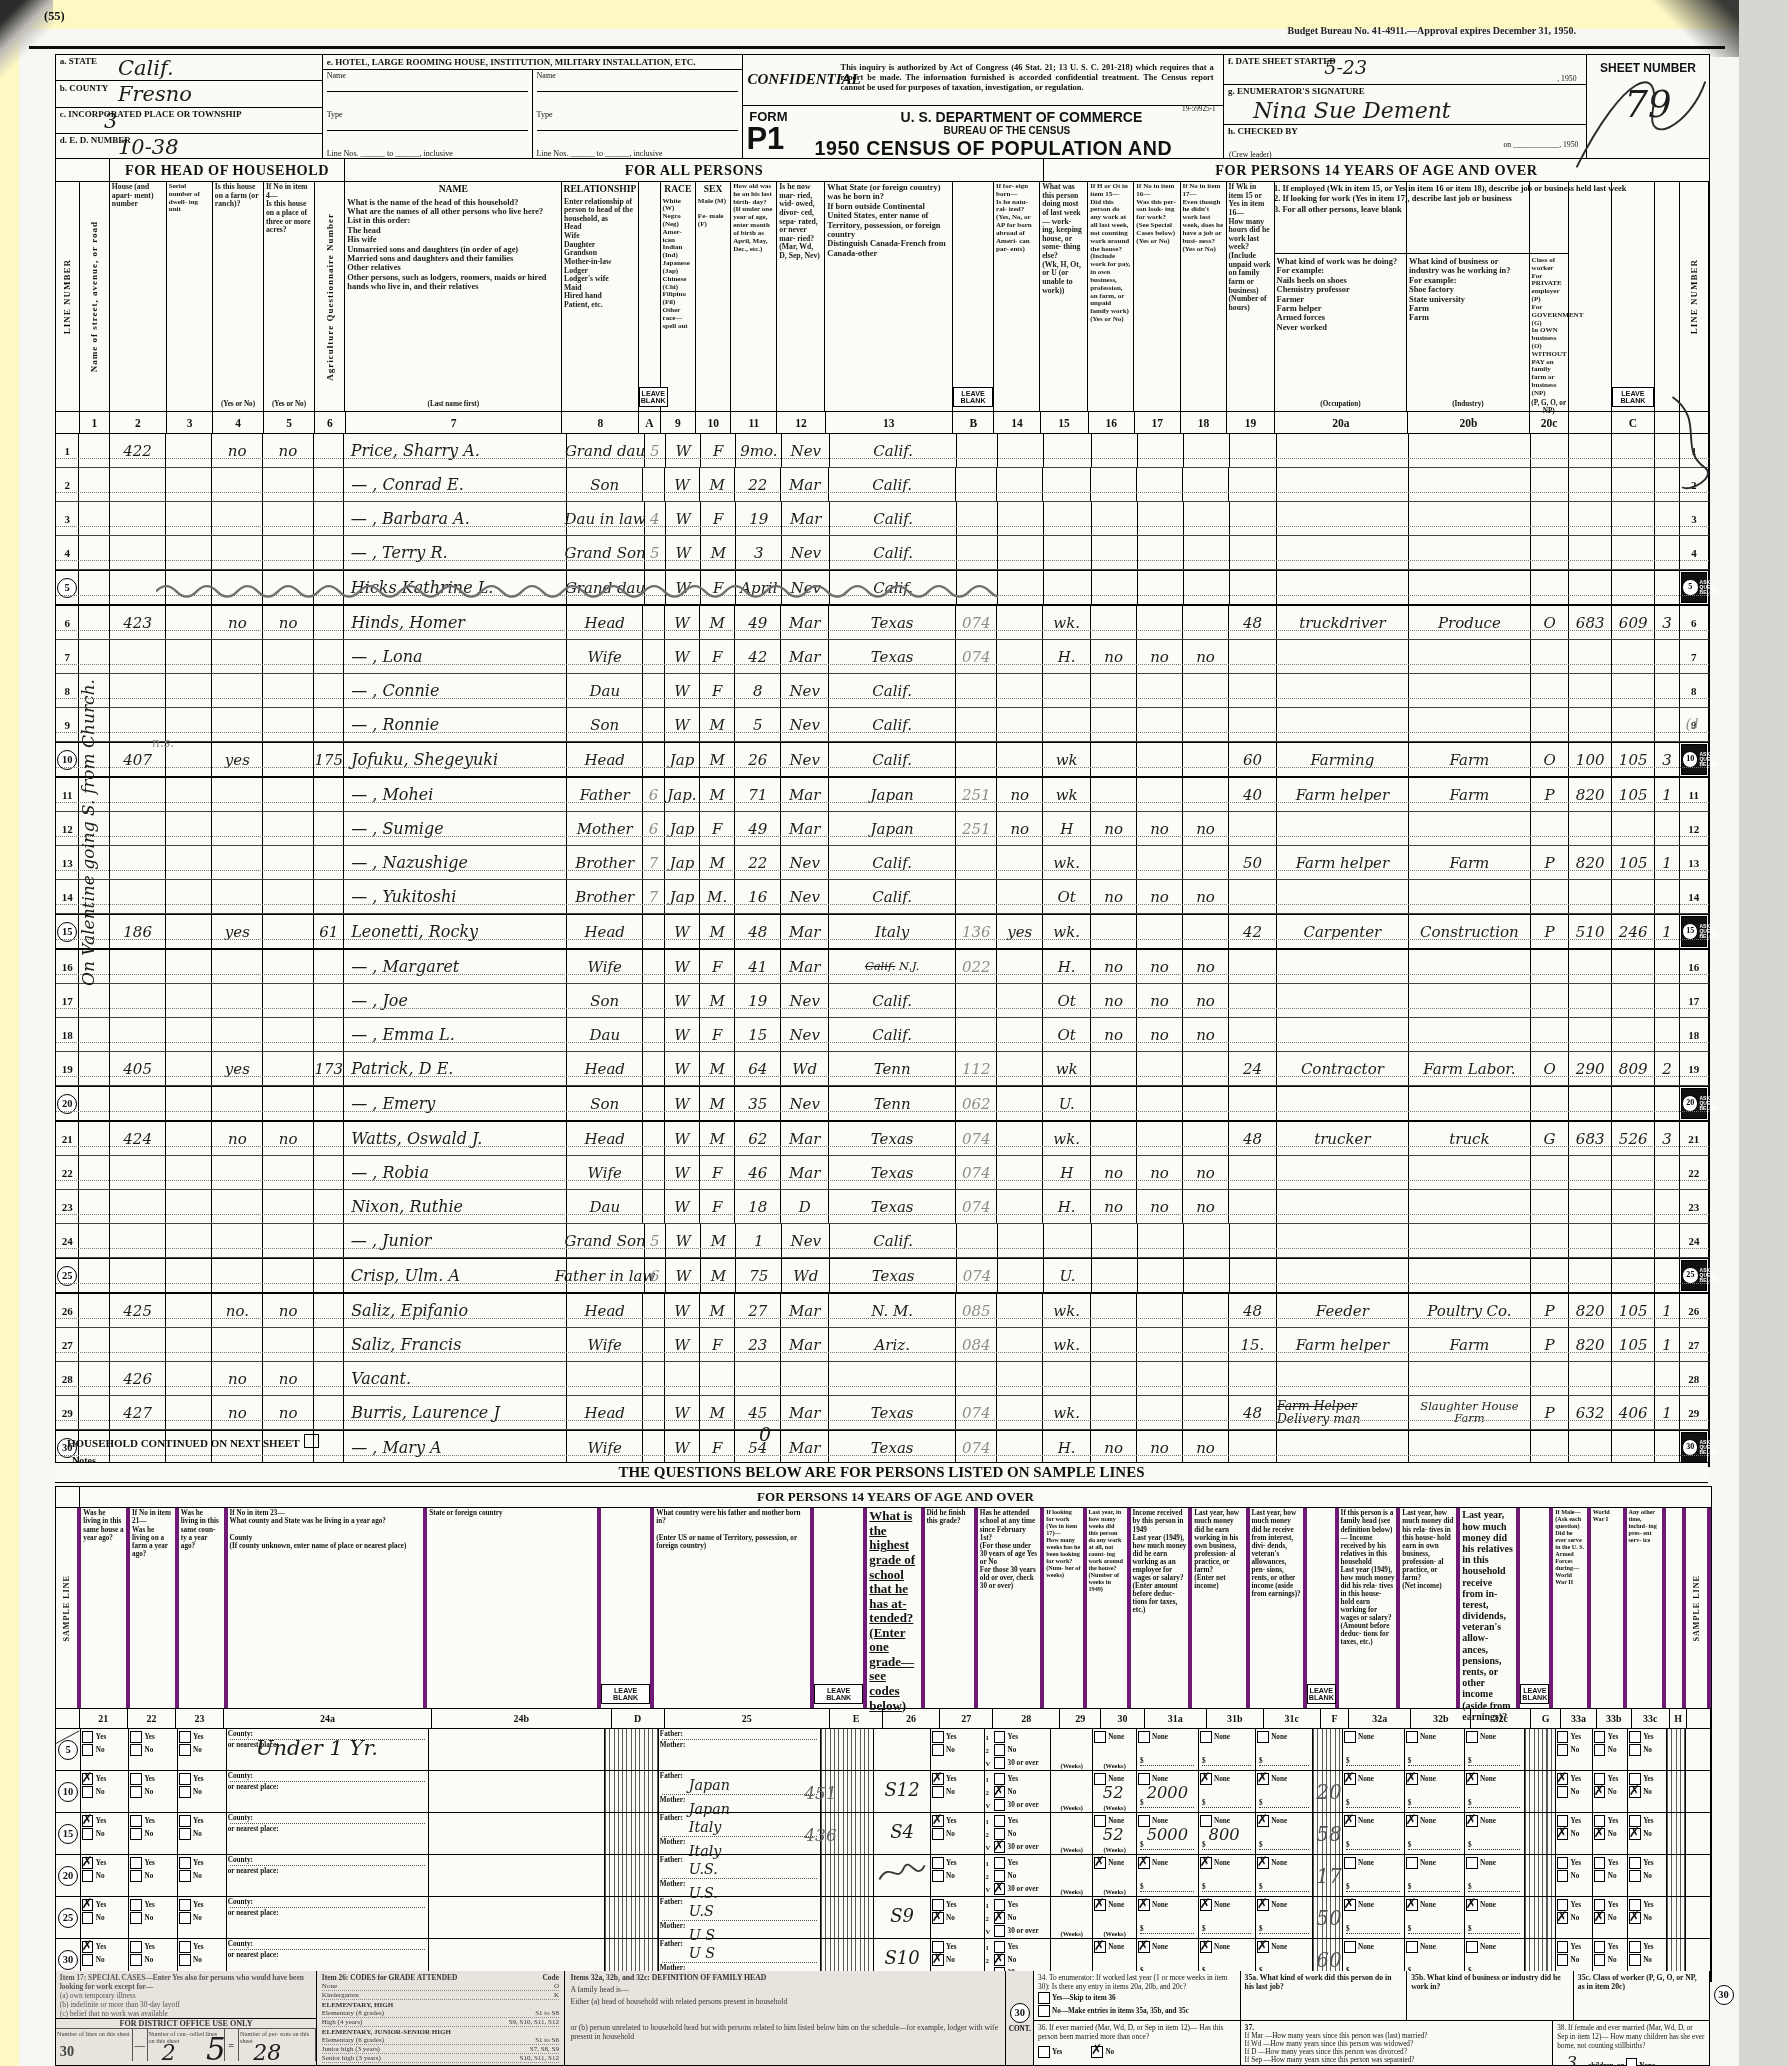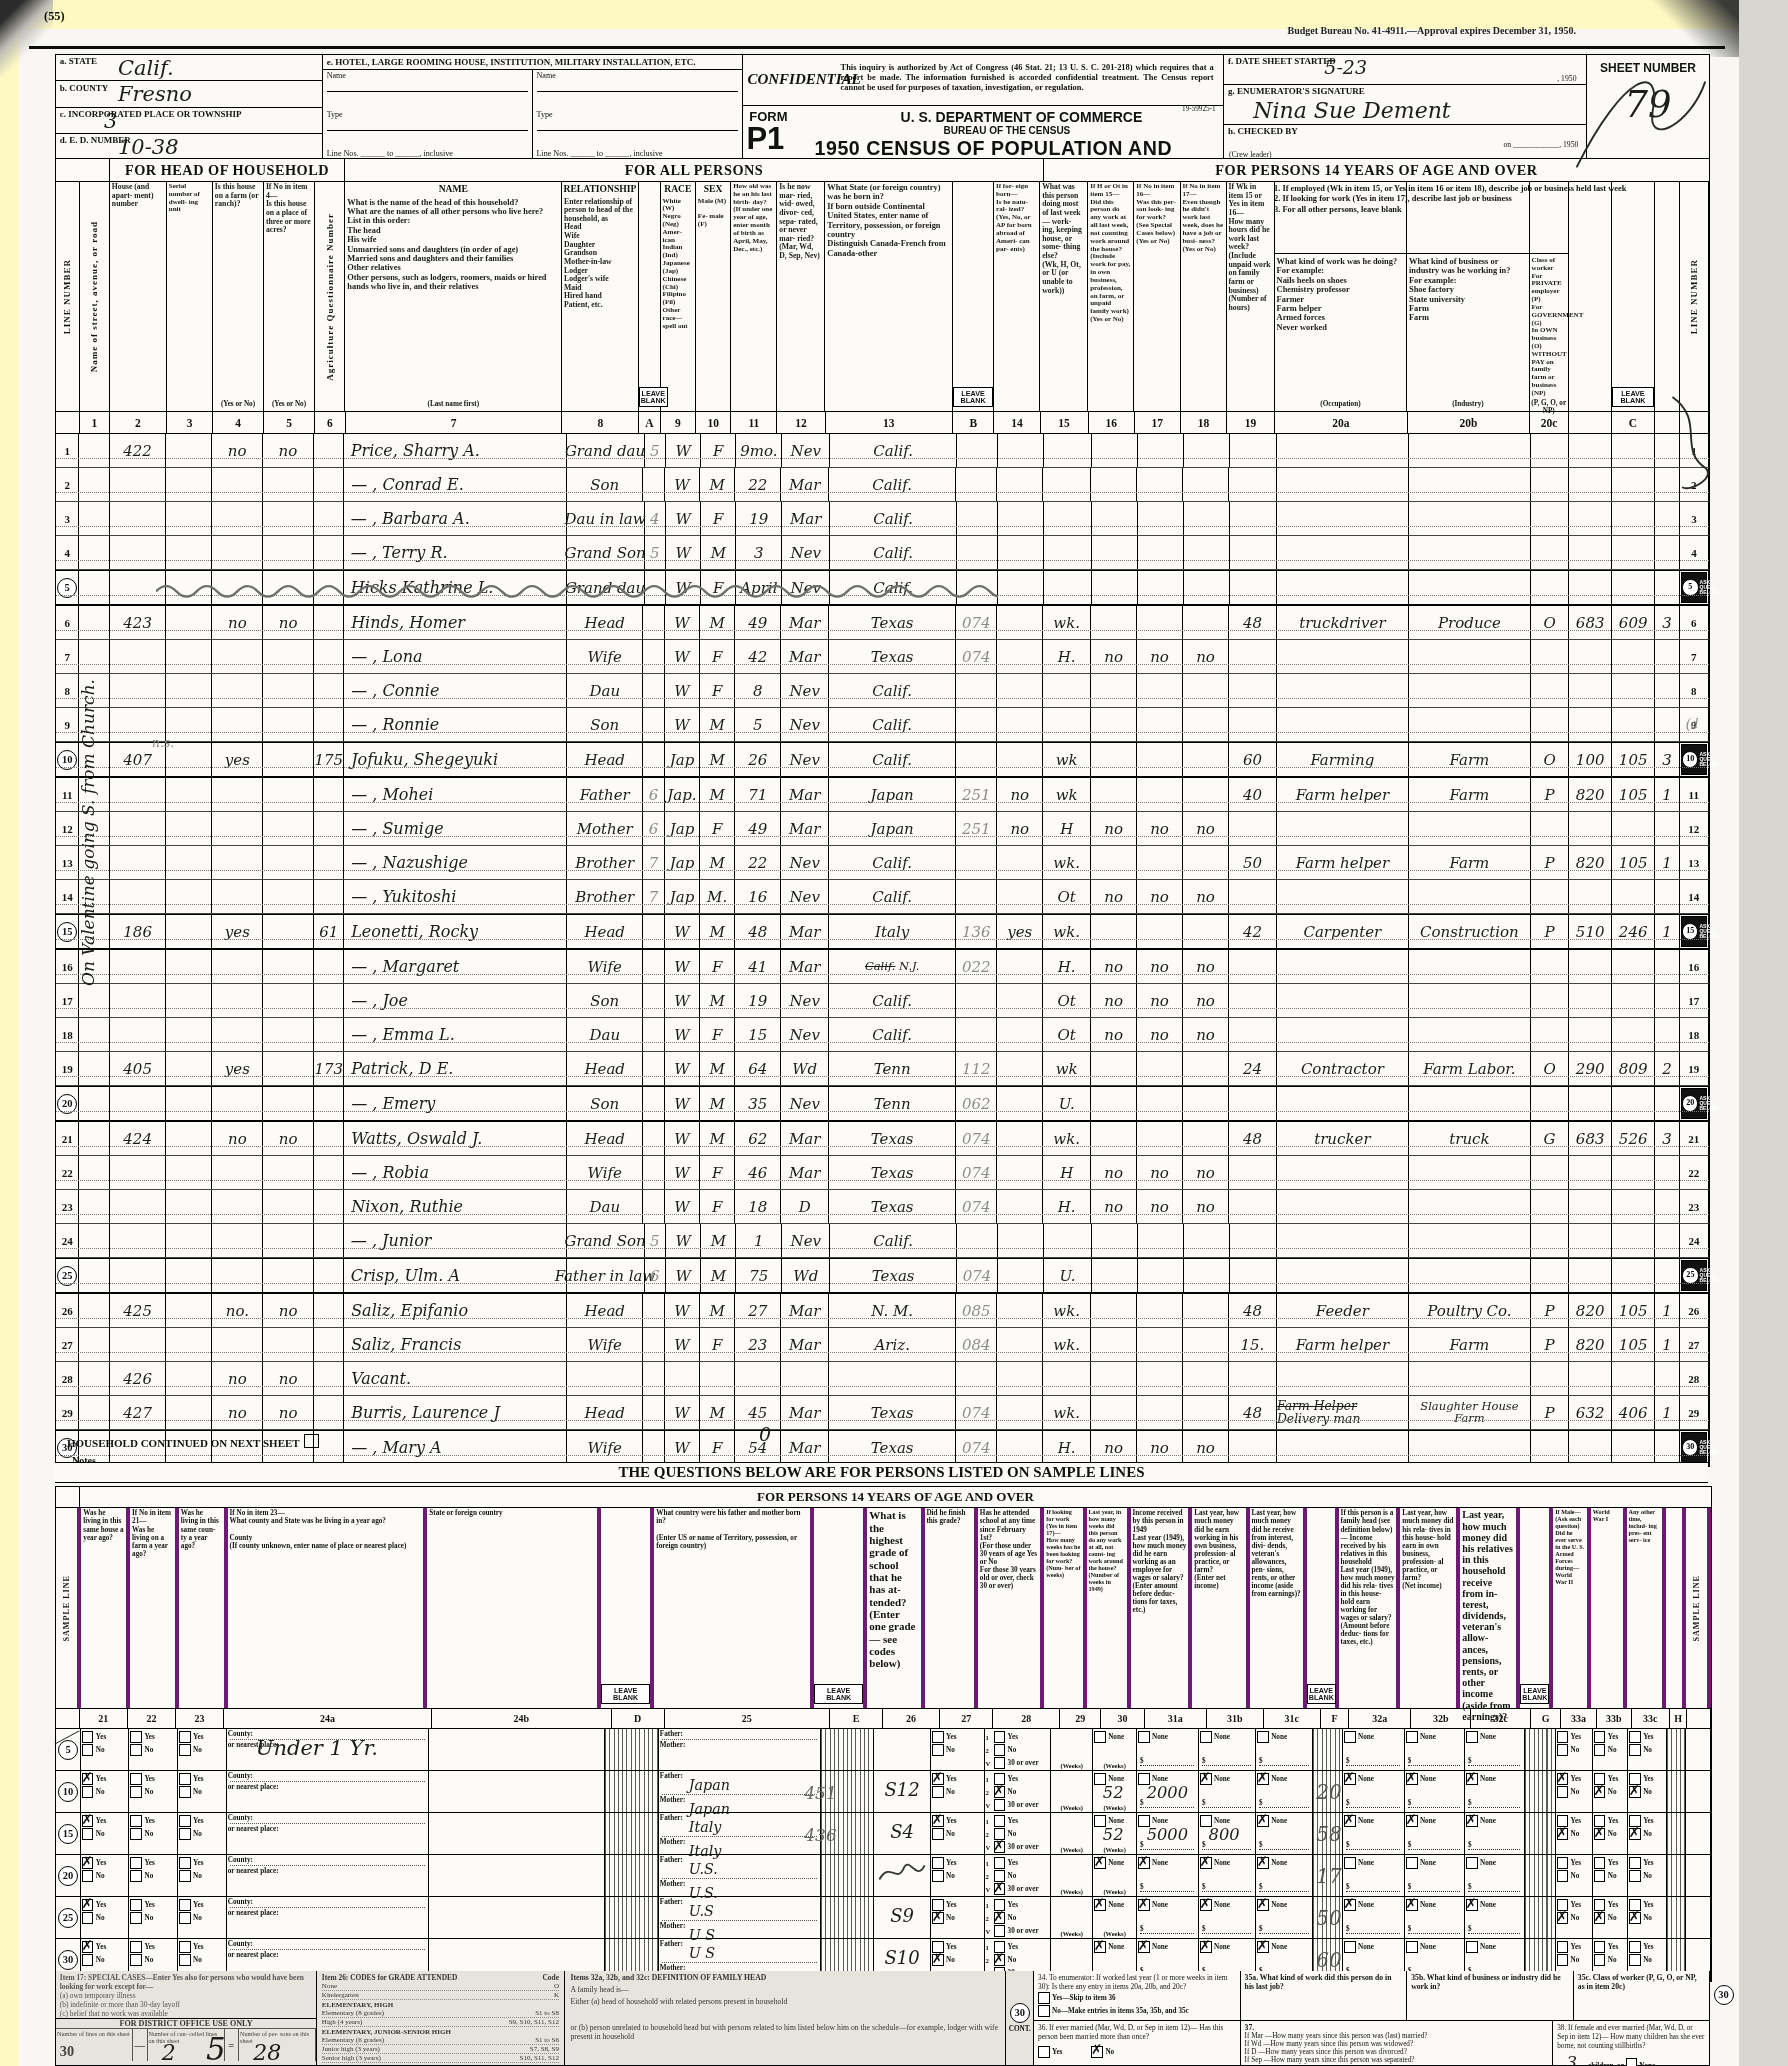--- a/index.html
+++ b/index.html
@@ -2338,21 +2338,21 @@
         </div>
         <div class="shcell" style="width: 167px;">
           <div class="htext" style="font-size: 7.2px;">What country were his father and mother born in?
 
 (Enter US or name of Territory, possession, or foreign country)</div>
         </div>
         <div class="shcell hatchhdr" style="width: 53px;">
           <div class="lbbox">LEAVE BLANK</div>
         </div>
         <div class="shcell" style="width: 57px;">
-          <div class="htext" style="font-size: 11px;">What is the highest grade of school that he has at- tended?
+          <div class="htext" style="font-size: 13px; text-decoration: underline;">What is the highest grade of school that he has at- tended?
 (Enter one grade— see codes below)</div>
         </div>
         <div class="shcell" style="width: 53px;">
           <div class="htext" style="font-size: 7.2px;">Did he finish this grade?</div>
         </div>
         <div class="shcell" style="width: 67px;">
           <div class="htext" style="font-size: 7.2px;">Has he attended school at any time since February 1st?
 (For those under 30 years of age Yes or No
 For those 30 years old or over, check 30 or over)</div>
         </div>

